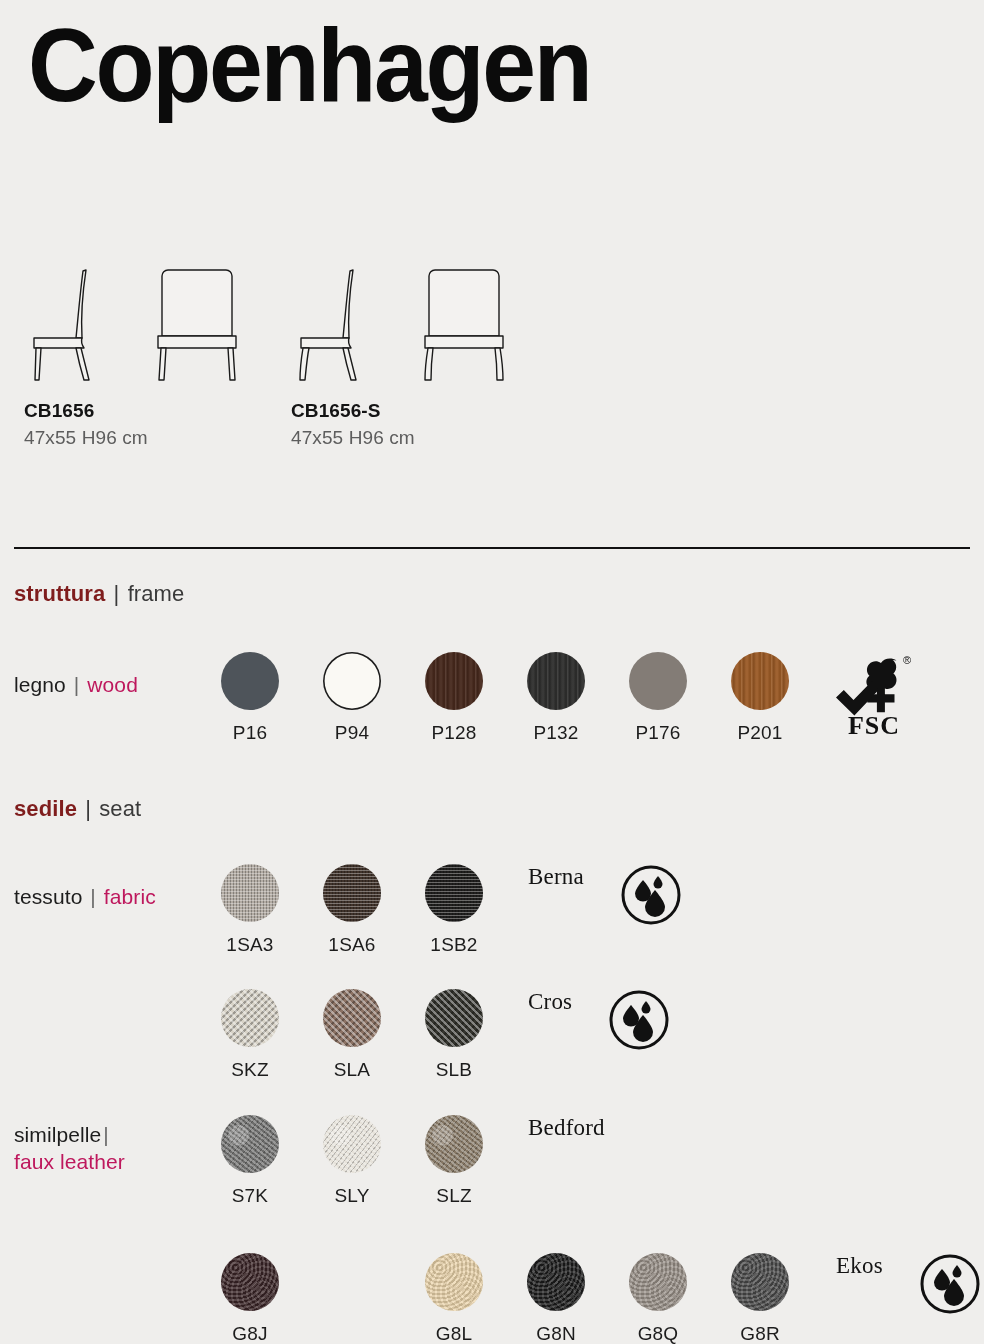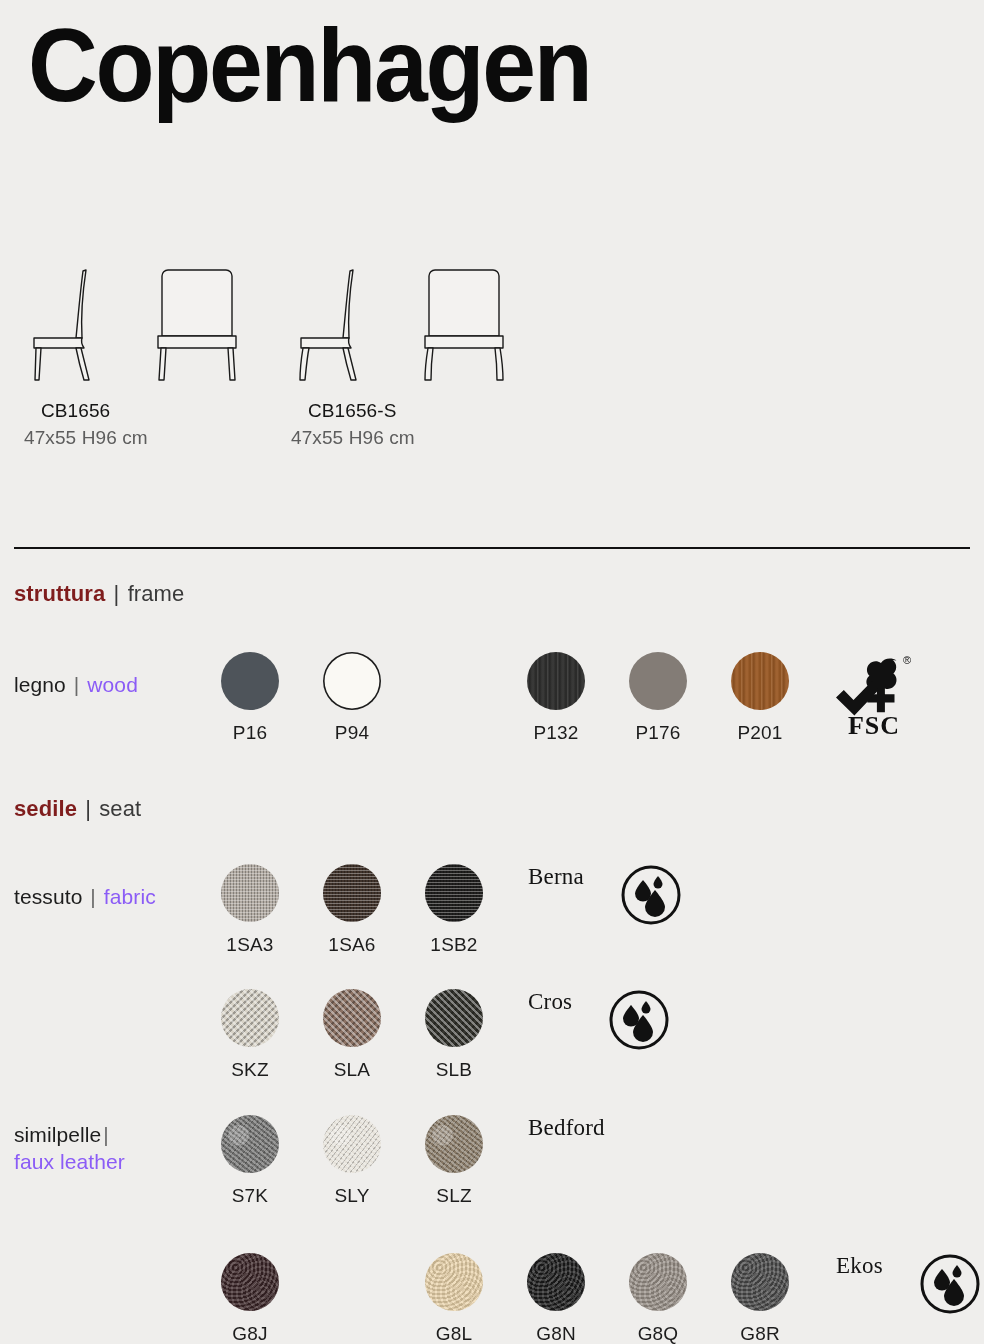--- a/index.html
+++ b/index.html
@@ -46,24 +46,23 @@
 
   .model-figs {
     display: flex;
     align-items: flex-end;
     height: 120px;
     gap: 4px;
   }
   .model-code {
     margin-top: 18px;
     font-size: 19px;
-    font-weight: 400;
+    font-weight: 700;
     color: #141414;
     letter-spacing: 0.1px;
-    margin-left: 17px;
   }
   .model-dims {
     margin-top: 5px;
     font-size: 19px;
     font-weight: 400;
     color: #5d5d5d;
     letter-spacing: 0.1px;
   }
 
   
@@ -104,21 +103,21 @@
   .row-label {
     position: absolute;
     left: 14px;
     font-size: 21px;
     letter-spacing: 0.1px;
     line-height: 1.28;
     color: #2b2b2b;
   }
   .row-label .it { font-weight: 400; color: #1d1d1d; }
   .row-label .sep { font-weight: 300; color: #6a6a6a; padding: 0 2px; }
-  .row-label .en { font-weight: 400; color: #8b5cf6; }
+  .row-label .en { font-weight: 400; color: #be185d; }
 
   .label-wood    { top: 672px; }
   .label-fabric  { top: 884px; }
   .label-faux    { top: 1122px; }
 
   
   .swatch-row {
     position: absolute;
     left: 0;
     width: 816px;
@@ -299,20 +298,24 @@
 
 <div class="swatch-row row-wood">
   <div class="swatch" style="left:199px">
     <div class="dot" style="background:#4e545a"></div>
     <div class="swatch-code">P16</div>
   </div>
   <div class="swatch" style="left:301px">
     <div class="dot outlined" style="background:#faf9f4"></div>
     <div class="swatch-code">P94</div>
   </div>
+  <div class="swatch" style="left:403px">
+    <div class="dot tex-wood" style="background:#46281c"></div>
+    <div class="swatch-code">P128</div>
+  </div>
   <div class="swatch" style="left:505px">
     <div class="dot tex-wood" style="background:#2e2e2d"></div>
     <div class="swatch-code">P132</div>
   </div>
   <div class="swatch" style="left:607px">
     <div class="dot" style="background:#837c76"></div>
     <div class="swatch-code">P176</div>
   </div>
   <div class="swatch" style="left:709px">
     <div class="dot tex-wood" style="background:#9a5a26"></div>

